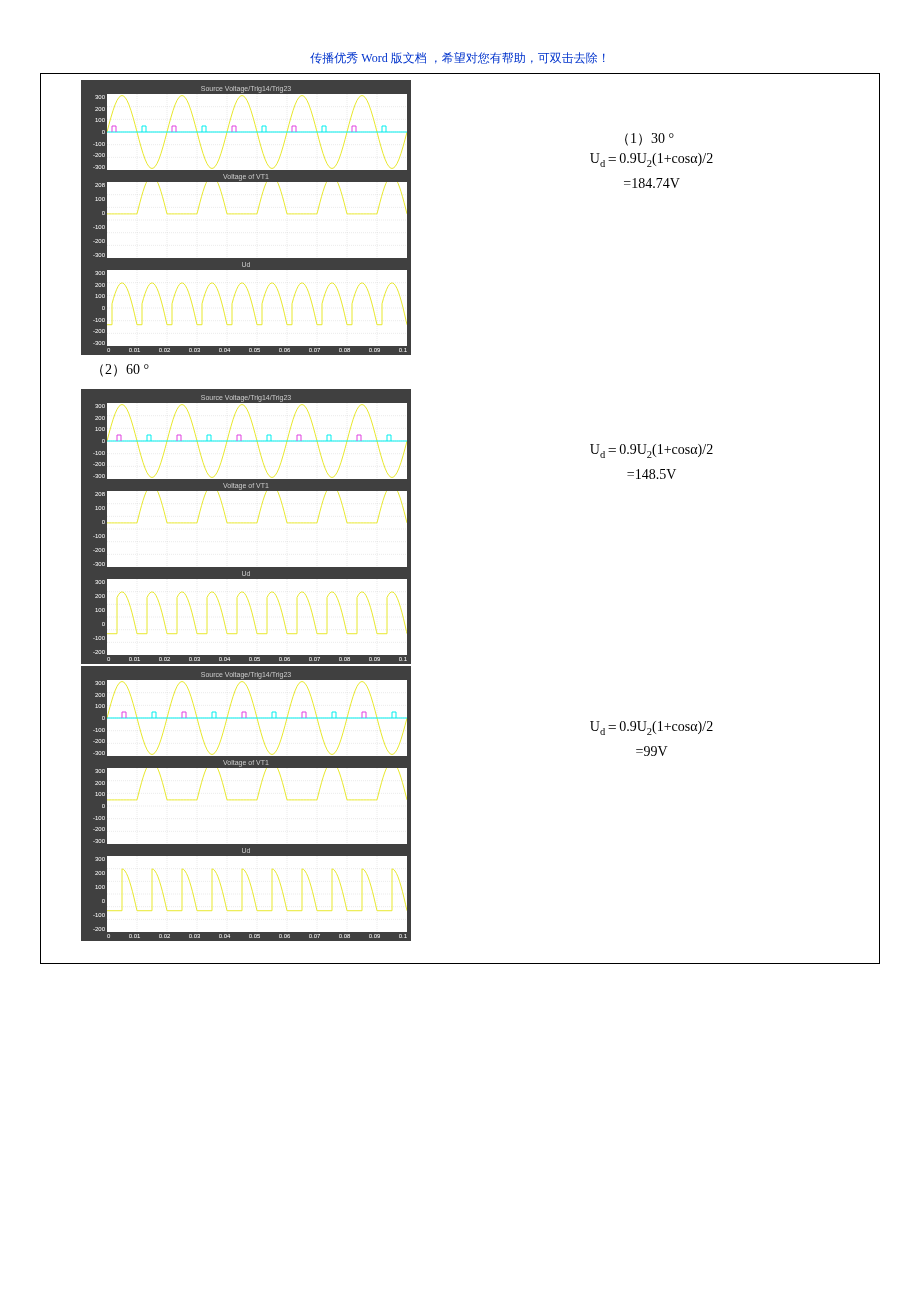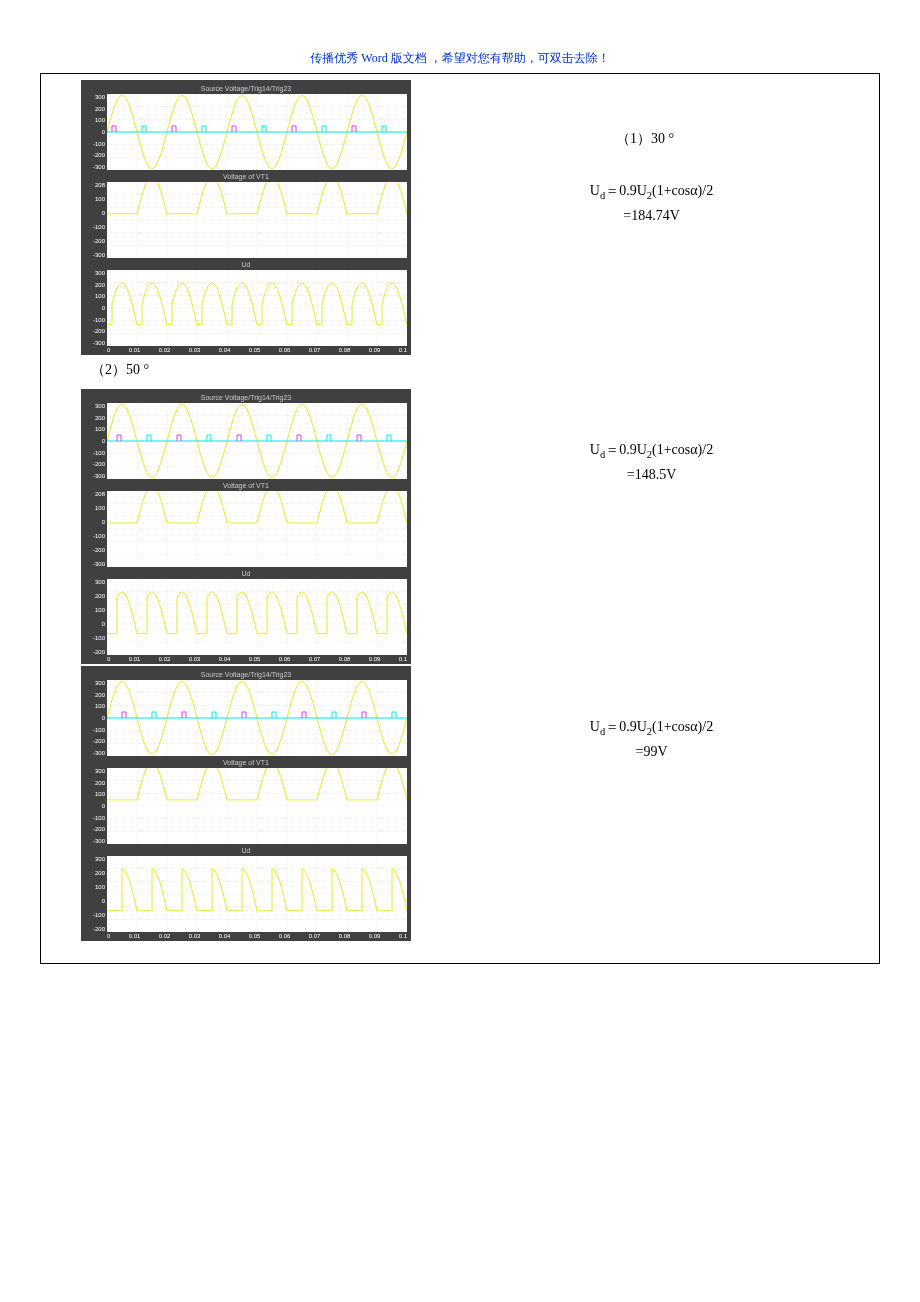--- a/index.html
+++ b/index.html
@@ -44,21 +44,20 @@
     padding-top: 50px;
     font-family: "Times New Roman", serif;
     font-size: 14px;
   }
   .case-label {
     font-family: "SimSun", "Times New Roman", serif;
     font-size: 14px;
     margin: 6px 0 10px 20px;
   }
   .case-label-right {
-    margin-bottom: 32px;
   }
   .formula-block {
     text-align: center;
     line-height: 1.6;
     font-size: 14px;
     margin-left: 13px;
   }
   .formula-block sub {
     font-size: 0.75em;
   }
@@ -280,21 +279,21 @@
       </div>
       <div class="text-col">
         <div class="case-label-right">（1）30 °</div>
         <div class="formula-block">
           <span>U</span><sub>d</sub><span>＝0.9U</span><sub>2</sub><span>(1+cosα)/2</span><br>
           <span>=184.74V</span>
         </div>
       </div>
     </div>
 
-    <div class="case-label">（2）50 °</div>
+    <div class="case-label">（2）60 °</div>
 
     <div class="row">
       <div class="figure-col">
         <div class="scope-figure">
           <div class="subplot">
             <div class="subplot-title">Source Voltage/Trig14/Trig23</div>
             <div class="plot-row">
               <div class="y-axis">
                   <div class="y-tick">300</div>
                   <div class="y-tick">200</div>

